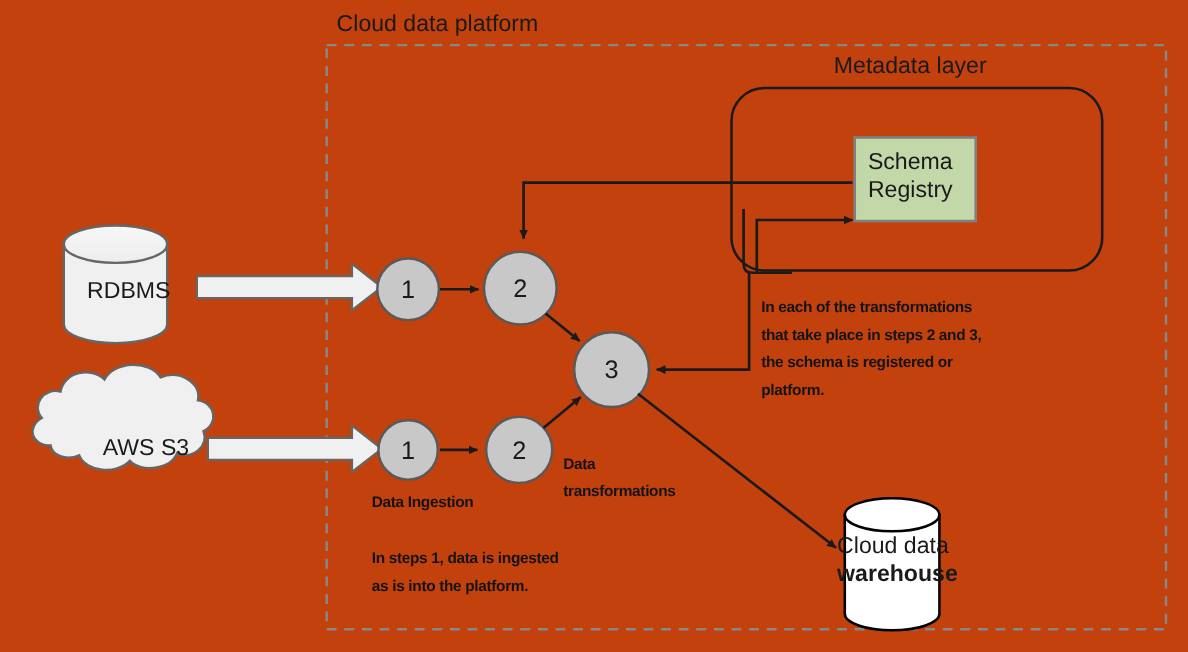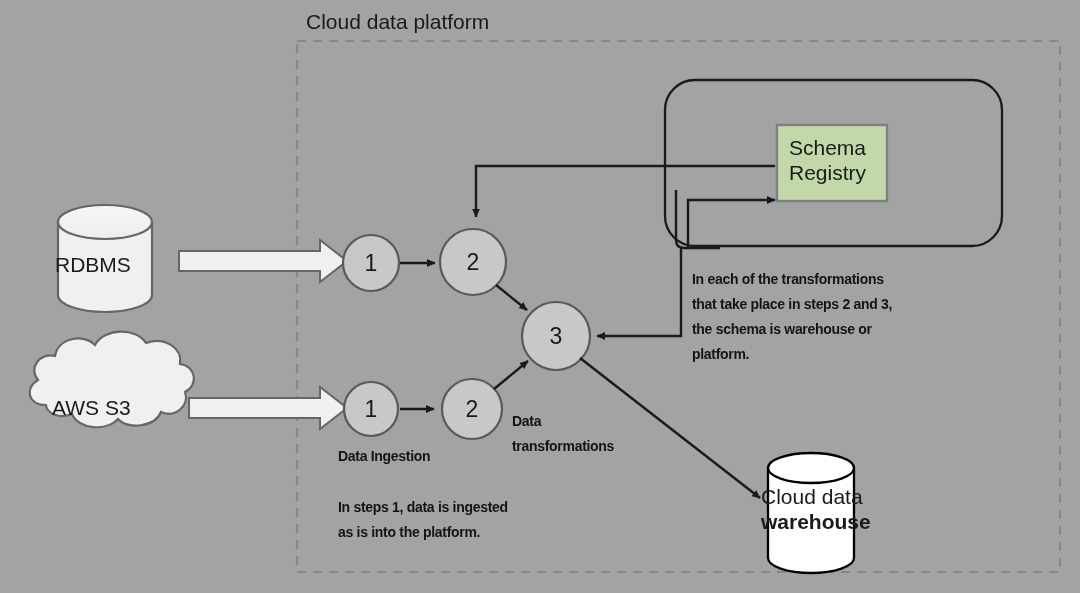--- a/index.html
+++ b/index.html
@@ -7,21 +7,21 @@
     padding: 0;
     background: #ffffff;
   }
   body {
     font-family: "Liberation Sans", sans-serif;
   }
   #canvas {
     position: relative;
     width: 1080px;
     height: 593px;
-    background: #a3a3a3;
+    background: #c2410c;
     overflow: hidden;
   }
   #diagram-svg {
     position: absolute;
     left: 0;
     top: 0;
     width: 1080px;
     height: 593px;
   }
   .lbl {
@@ -36,21 +36,21 @@
     font-size: 21px;
   }
   .lbl-bold {
     font-family: "Liberation Sans", sans-serif;
     font-weight: 700;
     font-size: 14px;
     letter-spacing: -0.3px;
     color: #141414;
   }
   .lbl-center {
-    text-align: left;
+    text-align: right;
   }
   .num {
     position: absolute;
     font-family: "Liberation Sans", sans-serif;
     font-size: 23px;
     font-weight: 400;
     color: #1a1a1a;
     text-align: center;
     line-height: 1;
   }
@@ -134,20 +134,21 @@
     <rect x="777" y="125" width="110" height="76" fill="#c3d8a8" stroke="#808080" stroke-width="2.4"></rect>
 
     <g>
       <path d="M768,468 L768,558 A43,15 0 0 0 854,558 L854,468 Z" fill="#ffffff" stroke="#000000" stroke-width="2.3"></path>
       <ellipse cx="811" cy="468" rx="43" ry="15" fill="#ffffff" stroke="#000000" stroke-width="2.3"></ellipse>
     </g>
   </svg>
 
   <div class="lbl lbl-plain" style="left:306px; top:10px;">Cloud data platform</div>
 
+  <div class="lbl lbl-plain" style="left:758px; top:48px;">Metadata layer</div>
 
   <div class="lbl lbl-plain lbl-center" style="left:55px; top:253px; width:100px;">RDBMS</div>
 
   <div class="lbl lbl-plain lbl-center" style="left:52px; top:396px; width:120px;">AWS S3</div>
 
   <div class="num" style="left:356px; top:252px; width:30px;">1</div>
 
   <div class="num" style="left:458px; top:251px; width:30px;">2</div>
 
   <div class="num" style="left:356px; top:398px; width:30px;">1</div>
@@ -158,21 +159,21 @@
 
   <div class="lbl lbl-plain" style="left:789px; top:136px;">Schema</div>
   <div class="lbl lbl-plain" style="left:789px; top:161px;">Registry</div>
 
   <div class="lbl lbl-plain lbl-center" style="left:761px; top:485px; width:100px;">Cloud data</div>
   <div class="lbl lbl-plain lbl-center" style="left:761px; top:510px; width:100px;font-weight:bold;">warehouse</div>
 
   <div>
     <div class="lbl lbl-bold" style="left:692px; top:272px;">In each of the transformations</div>
     <div class="lbl lbl-bold" style="left:692px; top:297px;">that take place in steps 2 and 3,</div>
-    <div class="lbl lbl-bold" style="left:692px; top:322px;">the schema is warehouse or</div>
+    <div class="lbl lbl-bold" style="left:692px; top:322px;">the schema is registered or</div>
     <div class="lbl lbl-bold" style="left:692px; top:347px;">platform.</div>
   </div>
 
   <div class="lbl lbl-bold" style="left:338px; top:449px;">Data Ingestion</div>
 
   <div>
     <div class="lbl lbl-bold" style="left:512px; top:414px;">Data</div>
     <div class="lbl lbl-bold" style="left:512px; top:439px;">transformations</div>
   </div>
 

